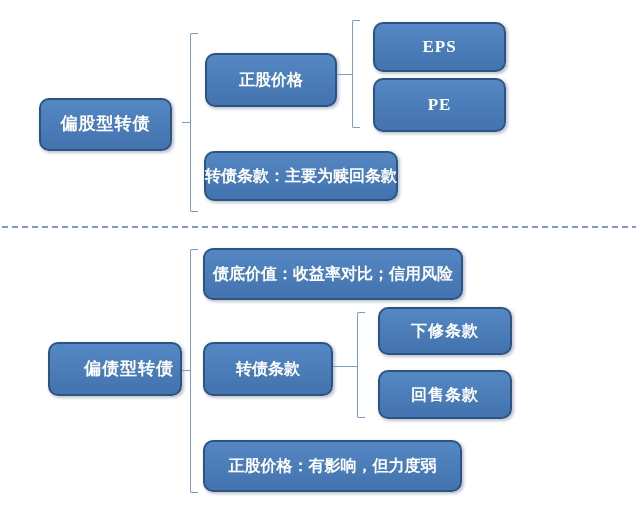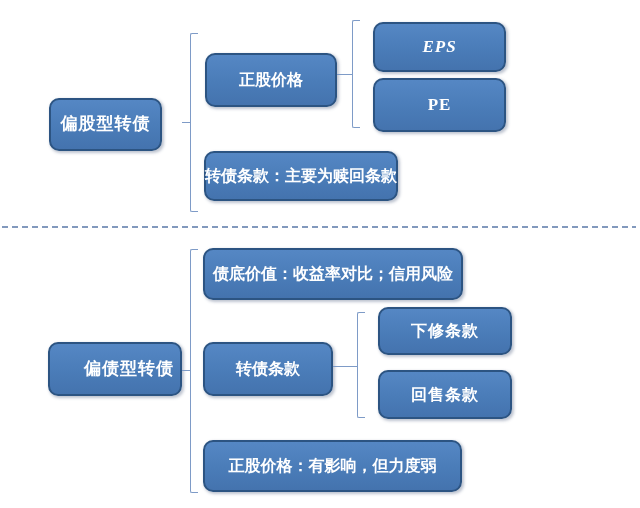--- a/index.html
+++ b/index.html
@@ -53,33 +53,33 @@
     background: repeating-linear-gradient(90deg,
       var(--divider-color, #8299BD) 0px, var(--divider-color, #8299BD) 6px,
       transparent 6px, transparent 10px);
   }
 </style>
 </head>
 <body>
 
 <div class="canvas">
 
-  <div class="node parent" style="left:49px; top:98px; width:113px; height:53px;">偏股型转债</div>
+  <div class="node parent" style="left:39px; top:98px; width:133px; height:53px;">偏股型转债</div>
 
   <div class="tick" style="left:182px; top:122px; width:8px;"></div>
 
   <div class="bracket" style="left:190px; top:33px; width:8px; height:179px;"></div>
 
   <div class="node child" style="left:205px; top:53px; width:132px; height:54px;text-align:center;">正股价格</div>
 
   <div class="tick" style="left:337px; top:74px; width:15px;"></div>
 
   <div class="bracket" style="left:352px; top:20px; width:8px; height:108px;"></div>
 
-  <div class="node leaf" style="left:373px; top:22px; width:133px; height:50px;font-style:italic;">EPS</div>
+  <div class="node leaf" style="left:373px; top:22px; width:133px; height:50px;">EPS</div>
 
   <div class="node leaf" style="left:373px; top:78px; width:133px; height:54px;">PE</div>
 
   <div class="node child" style="left:204px; top:151px; width:194px; height:50px;">转债条款：主要为赎回条款</div>
 
   <div class="divider" style="left:2px; top:226px; width:634px;"></div>
 
   <div class="node parent" style="left:48px; top:342px; width:134px; height:54px;padding-left:28px;">偏债型转债</div>
 
   <div class="tick" style="left:182px; top:370px; width:8px;"></div>

